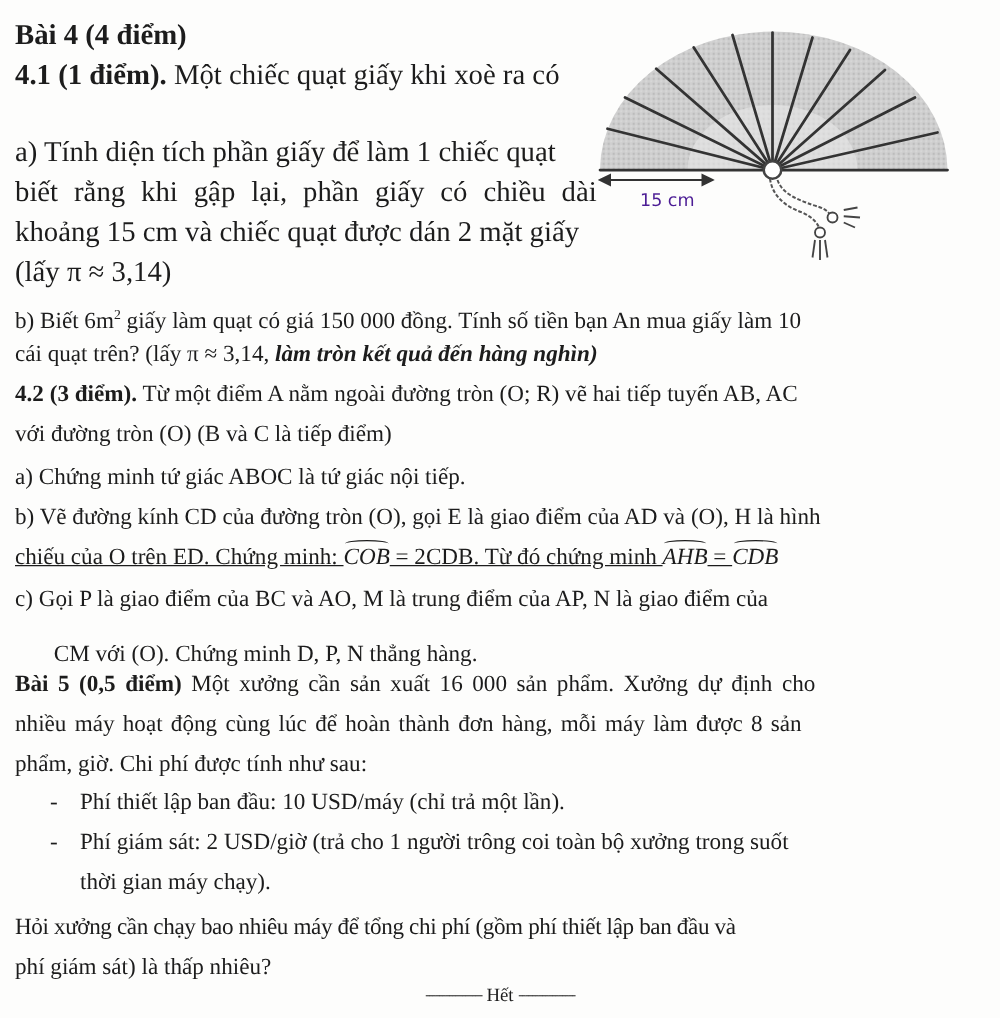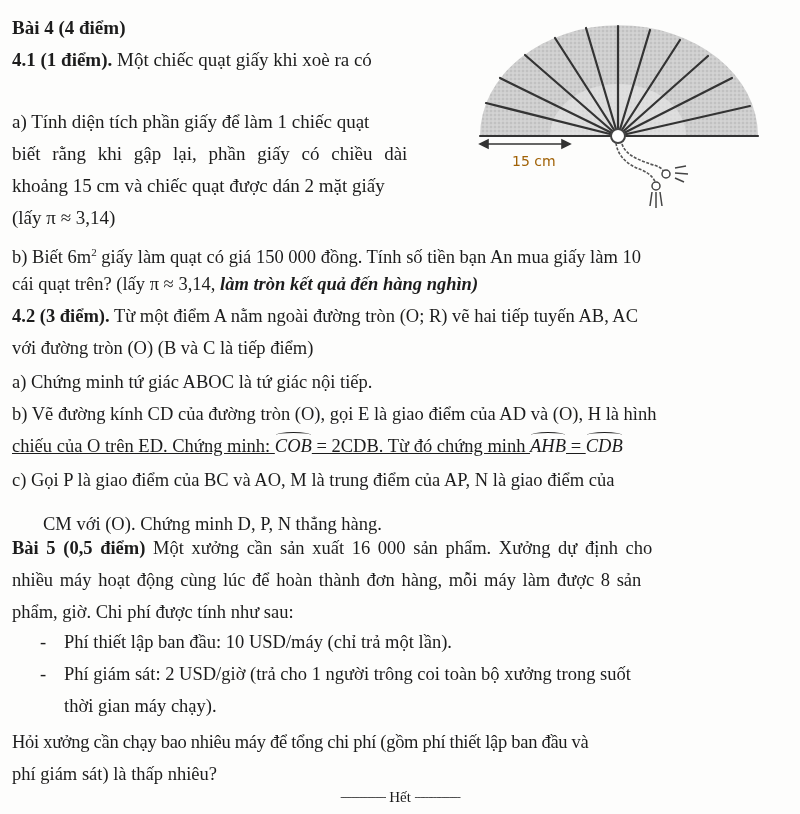--- a/index.html
+++ b/index.html
@@ -9,35 +9,35 @@
     font-family: "DejaVu Serif", "Liberation Serif", serif;
     color: #1c1c1c;
     position: relative;
   }
   .page { position: absolute; left: 0; top: 0; width: 800px; height: 814px; }
   .line {
     position: absolute; left: 12px;
     font-size: 17px; line-height: 24px; white-space: nowrap;
     font-family: "Liberation Serif", "DejaVu Serif", serif;
   }
-  .line.narrow { font-size: 19px; }
+  .line.narrow { font-size: 23px; }
   .line.full { font-size: 18.5px; }
   b { font-weight: bold; }
   .bi { font-weight: bold; font-style: italic; }
   .arc { position: relative; display: inline-block; font-style: italic; }
   .arc::before {
     content: ""; position: absolute; left: 1px; right: 1px; top: -2px; height: 5px;
     border-top: 1.4px solid #1c1c1c; border-radius: 50% 50% 0 0;
   }
   .bullet { position: absolute; left: 40px; }
   .bullet-text { position: absolute; left: 64px; }
   .fan { position: absolute; left: 470px; top: 18px; width: 300px; height: 200px; }
   .fan-label {
     position: absolute; left: 512px; top: 153px;
-    font-family: "DejaVu Sans", "Liberation Sans", sans-serif; font-size: 14px; color: #a16207;
+    font-family: "DejaVu Sans", "Liberation Sans", sans-serif; font-size: 14px; color: #4c1d95;
   }
   .footer {
     position: absolute; top: 789px; left: 0; width: 800px; text-align: center;
     font-family: "Liberation Serif", serif; font-size: 15px;
   }
   .dash { letter-spacing: -1px; font-size: 11px; vertical-align: 2px; }
 </style>
 </head>
 <body>
 

